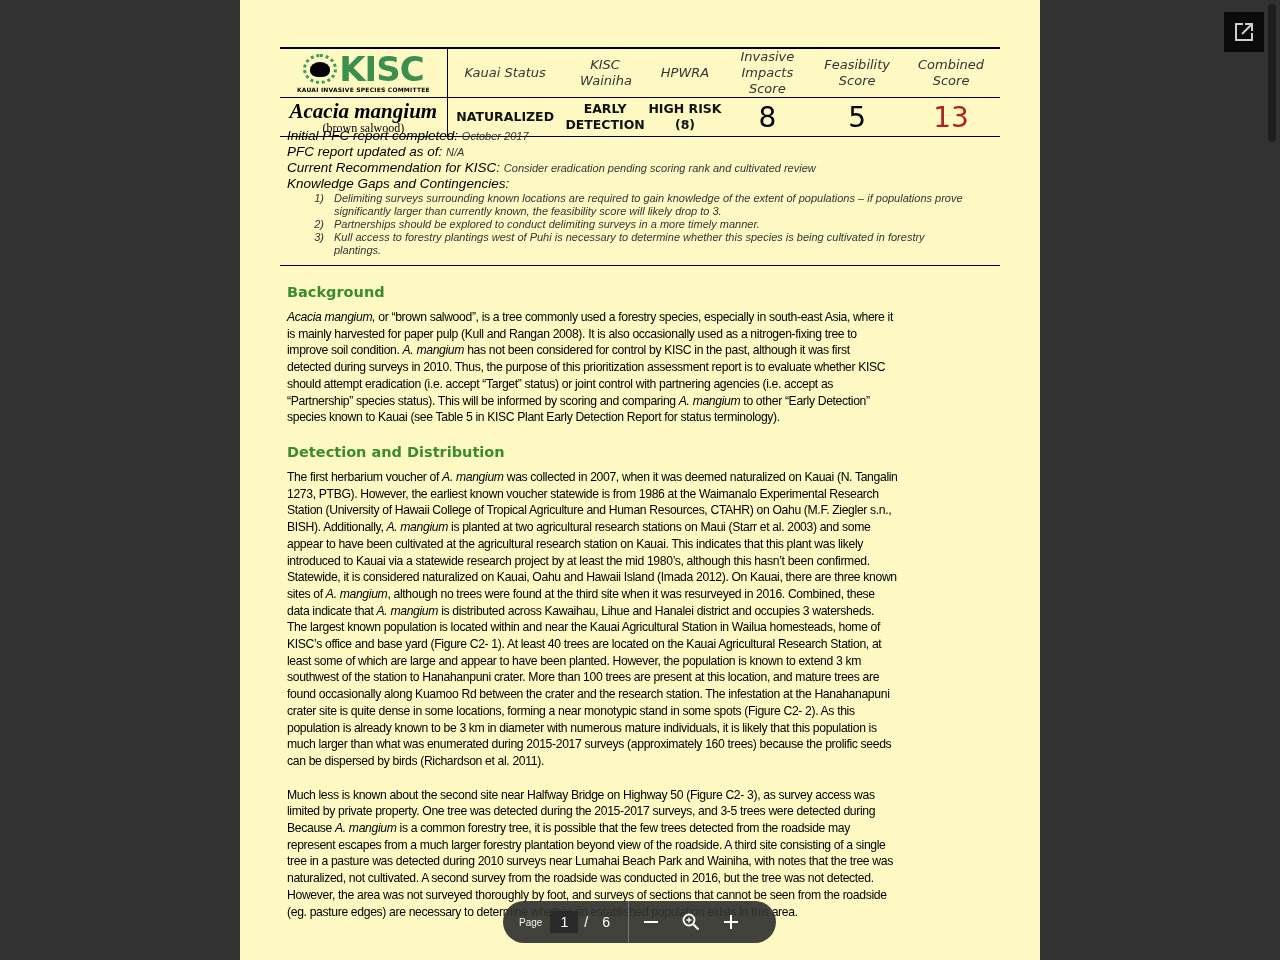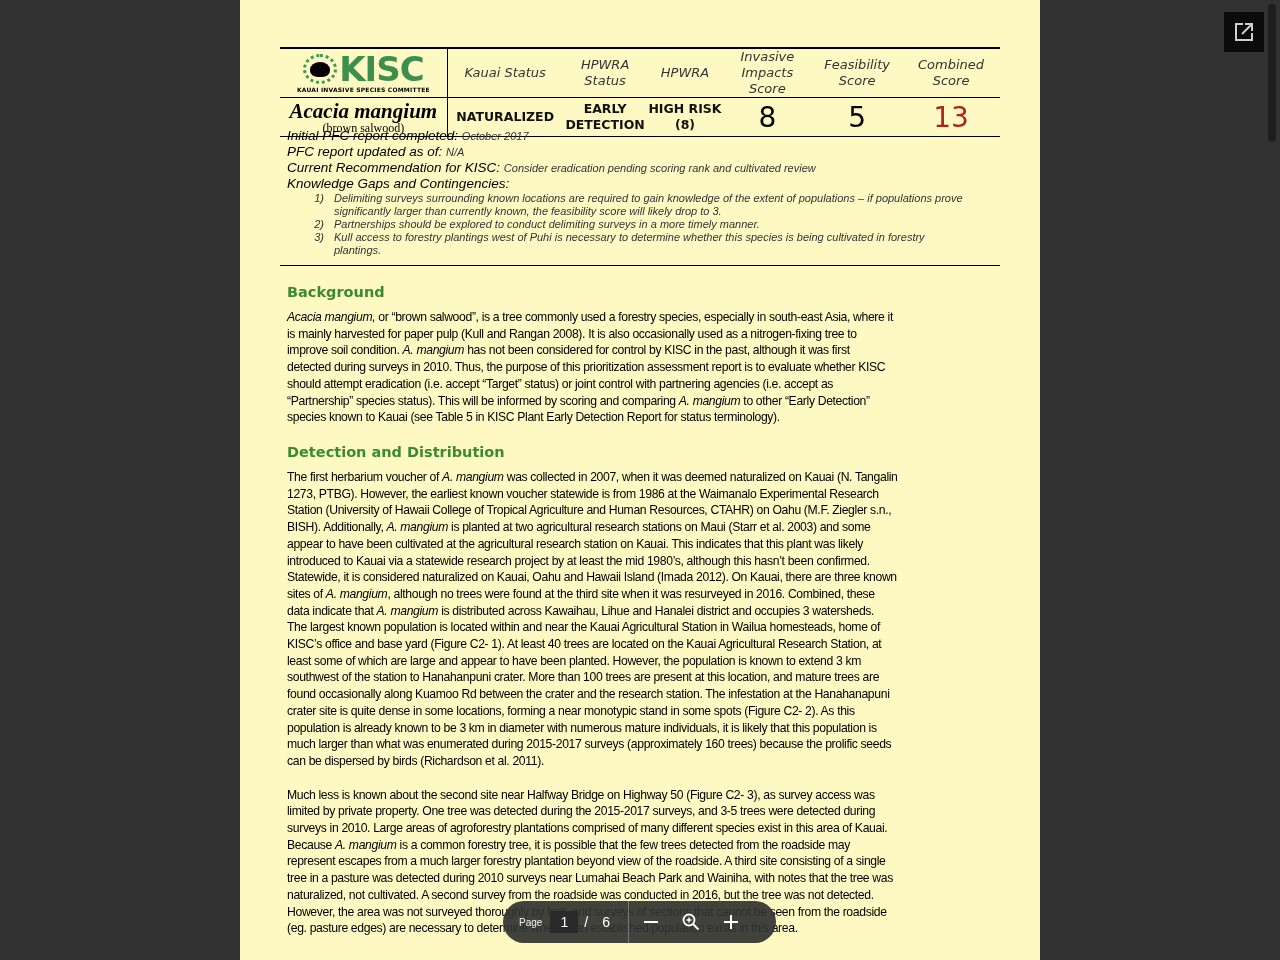--- a/index.html
+++ b/index.html
@@ -100,21 +100,21 @@
                 </div>
             <span class="logo-text">KISC</span>
           </div>
           <div class="logo-sub">KAUAI INVASIVE SPECIES COMMITTEE</div>
         </div>
       </td>
       <td class="col-kstat">
             <div class="hdr-label">Kauai Status</div>
           </td>
       <td class="col-kisc">
-            <div class="hdr-label" style="width:50px;margin:0 auto;">HPWRA Status</div>
+            <div class="hdr-label" style="width:50px;margin:0 auto;">KISC Wainiha</div>
           </td>
       <td class="col-hp">
             <div class="hdr-label">HPWRA</div>
           </td>
       <td class="col-inv">
             <div class="hdr-label" style="width:60px;margin:0 auto;">Invasive Impacts Score</div>
           </td>
       <td class="col-feas">
             <div class="hdr-label" style="width:70px;margin:0 auto;">Feasibility Score</div>
           </td>
@@ -224,21 +224,20 @@
         <div style="white-space: nowrap;">found occasionally along Kuamoo Rd between the crater and the research station.  The infestation at the Hanahanapuni</div>
         <div style="white-space: nowrap;">crater site is quite dense in some locations, forming a near monotypic stand in some spots (Figure C2- 2).  As this</div>
         <div style="white-space: nowrap;">population is already known to be 3 km in diameter with numerous mature individuals, it is likely that this population is</div>
         <div style="white-space: nowrap;">much larger than what was enumerated during 2015-2017 surveys (approximately 160 trees) because the prolific seeds</div>
         <div style="white-space: nowrap;">can be dispersed by birds (Richardson et al. 2011).</div>
       </div>
     <div style="height:17px"></div>
     <div class="para">
         <div style="white-space: nowrap;">Much less is known about the second site near Halfway Bridge on Highway 50 (Figure C2- 3), as survey access was</div>
         <div style="white-space: nowrap;">limited by private property.  One tree was detected during the 2015-2017 surveys, and 3-5 trees were detected during</div>
-        <div style="white-space: nowrap;">surveys in 2010.  Large areas of agroforestry plantations comprised of many different species exist in this area of Kauai.</div>
         <div style="white-space: nowrap;">Because <i>A. mangium</i> is a common forestry tree, it is possible that the few trees detected from the roadside may</div>
         <div style="white-space: nowrap;">represent escapes from a much larger forestry plantation beyond view of the roadside.   A third site consisting of a single</div>
         <div style="white-space: nowrap;">tree in a pasture was detected during 2010 surveys near Lumahai Beach Park and Wainiha, with notes that the tree was</div>
         <div style="white-space: nowrap;">naturalized, not cultivated.  A second survey from the roadside was conducted in 2016, but the tree was not detected.</div>
         <div style="white-space: nowrap;">However, the area was not surveyed thoroughly by foot, and surveys of sections that cannot be seen from the roadside</div>
         <div style="white-space: nowrap;">(eg. pasture edges) are necessary to determine whether an established population exists in this area.</div>
       </div>
   </div>
 </div>
 

